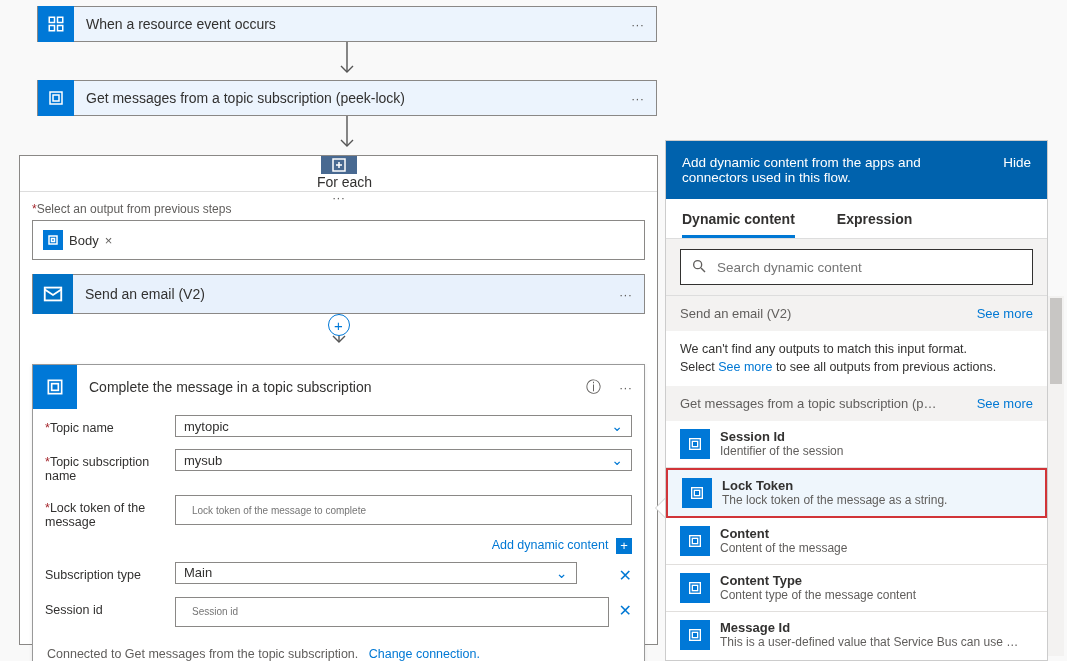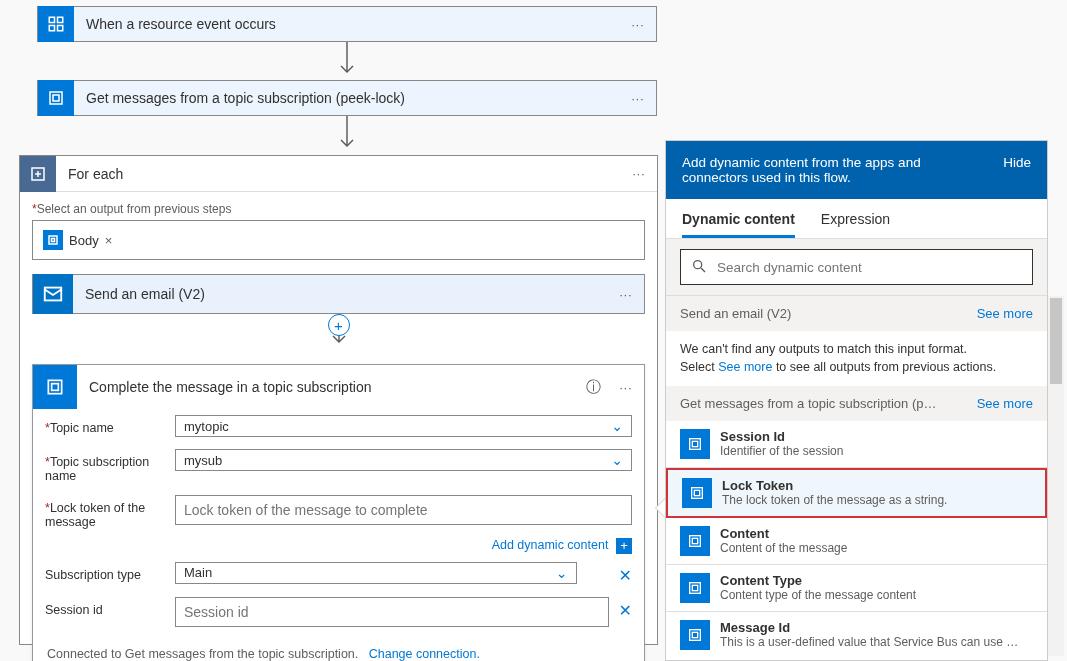--- a/index.html
+++ b/index.html
@@ -28,20 +28,21 @@
   .loop-container {
     position: absolute;
     left: 19px; top: 155px; width: 639px; height: 490px;
     border: 1px solid #8a8886;
     background: #fff;
   }
   .loop-header {
     height: 36px; display:flex; align-items:center;
     border-bottom: 1px solid #ddd;
     background:#fff;
+    flex-direction:column;
   }
   .loop-header .icon-sq { width:36px;height:36px;background:#486991;color:#fff;display:flex;align-items:center;justify-content:center;}
   .loop-header .title { padding-left:12px; flex:1; font-size:14px; }
   .loop-header .more { padding:0 12px; color:#605e5c; cursor:pointer;}
 
   .req { color:#a4262c; }
   .small-label { font-size:12px; color:#605e5c; margin:10px 0 4px 12px;}
   .token-box {
     margin:0 12px; border:1px solid #8a8886; height:40px;
     display:flex; align-items:center; padding:0 6px; background:#fff;
@@ -82,21 +83,21 @@
   .form-label { width:130px; font-size:12.5px; padding-top:6px; color:#323130;}
   .form-field { flex:1; position:relative; }
   .sel {
     border:1px solid #8a8886; height:22px; width:100%;
     display:flex; align-items:center; padding:0 8px; background:#fff;
     justify-content:space-between; cursor:pointer;
   }
   .sel .chev { color:#0078d4; font-size:14px; }
   .txt {
     border:1px solid #8a8886; height:30px; width:100%;
-    padding:0 8px; background:#fff; font-size:14px;
+    padding:0 16px; background:#fff; font-size:10px;
   }
   .clear-x { color:#0078d4; font-size:16px; margin-left:10px; cursor:pointer; padding-top:4px;}
 
   .add-dyn-row { text-align:right; padding:2px 12px 2px 0; }
   .add-dyn-link { color:#0078d4; font-size:12.5px; cursor:pointer; }
   .add-dyn-btn { display:inline-block; width:16px;height:16px;background:#0078d4;color:#fff;font-size:13px;line-height:16px;text-align:center;margin-left:4px;vertical-align:middle;cursor:pointer;}
 
   .conn-row { padding:14px 14px 10px 14px; font-size:12.5px; color:#605e5c;}
   .conn-row .chg { color:#0078d4; cursor:pointer; }
   .arrow-svg { stroke:#555; stroke-width:1.4; fill:none; }
@@ -107,21 +108,21 @@
     background:#fff; border:1px solid #ccc;
   }
   .side-head {
     background:#0062ad; color:#ffffff; padding:14px 16px;
     display:flex; justify-content:space-between; font-size:13.5px;
   }
   .side-head .hide { cursor:pointer; }
   .tabs { display:flex; padding:12px 16px 0 16px; gap:26px; font-size:14px; }
   .tab { padding-bottom:8px; cursor:pointer; color:#323130; font-weight:600;}
   .tab.active { border-bottom:3px solid #0078d4; }
-  .tab.inactive { font-weight:400; }
+  .tab.inactive { font-weight:700;margin-left:16px; }
   .search-wrap { border-top:1px solid #ddd;border-bottom:1px solid #ddd; background:#f3f2f1; padding:10px 14px;}
   .search-box { border:1.5px solid #323130; background:#fff; height:36px; display:flex; align-items:center; padding:0 10px;}
   .search-box input { border:0; outline:0; flex:1; font-size:13.5px; }
 
   .side-scroll { overflow:hidden; height:360px;}
   .sect-head { background:#f3f2f1; padding:10px 14px; display:flex; justify-content:space-between; font-size:13px; color:#605e5c;}
   .sect-head .see-more { color:#0078d4; cursor:pointer; }
   .sect-note { padding:10px 14px; font-size:12.5px; line-height:1.4;}
   .sect-note a { color:#0078d4; cursor:pointer;}
   .item { display:flex; padding:8px 14px; border-bottom:1px solid #e1dfdd; cursor:pointer;}

